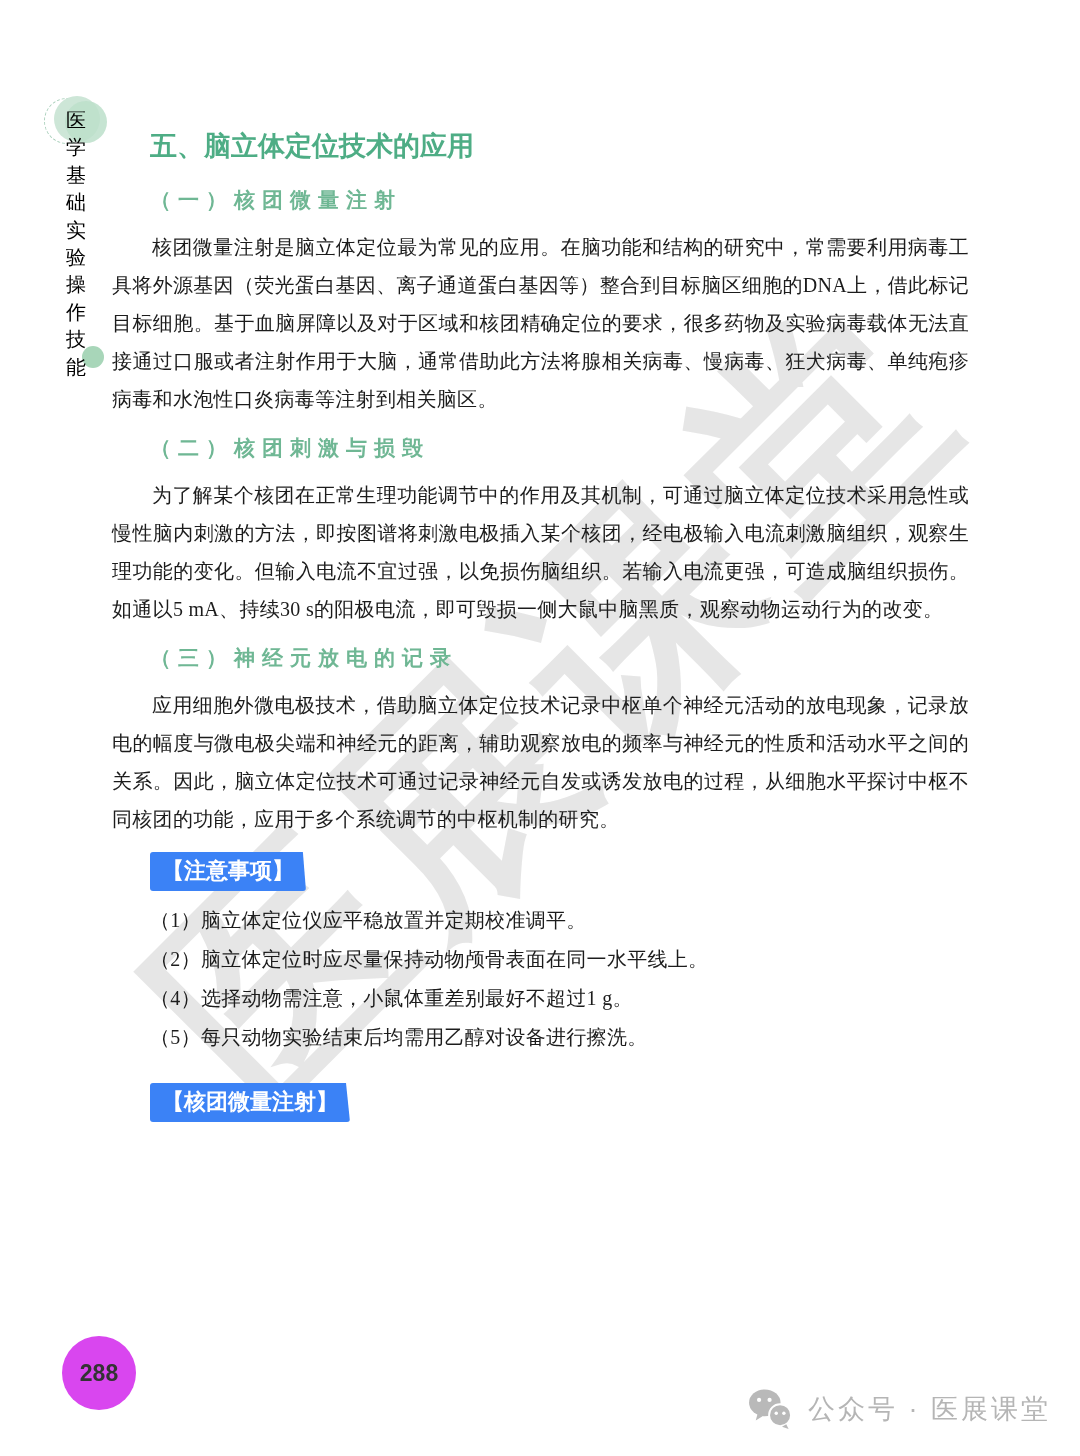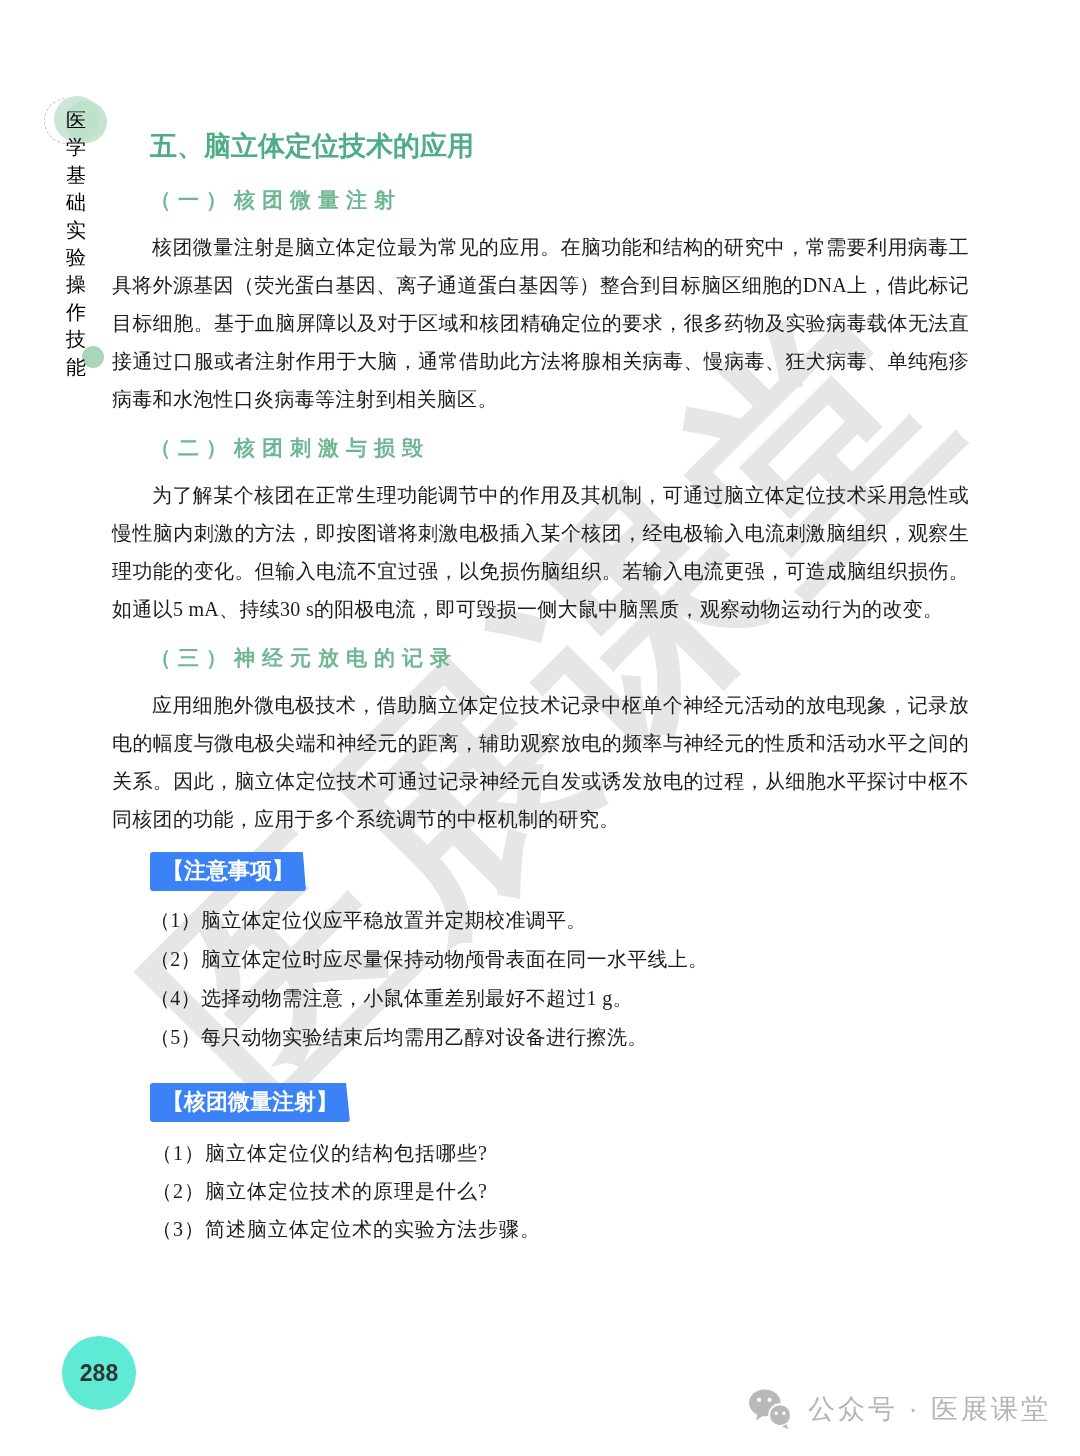--- a/index.html
+++ b/index.html
@@ -116,21 +116,21 @@
     margin-left:40px;
     font-size:20px;
     line-height:38px;
     letter-spacing:1px;
   }
 
   
   .page-number-circle {
     position:absolute; left:62px; top:1336px;
     width:74px; height:74px;
-    background:#5eead4;
+    background:#d946ef;
     border-radius:50%;
     display:flex; align-items:center; justify-content:center;
     z-index:2;
   }
   .page-number-circle span {
     font-family:"Liberation Sans","DejaVu Sans",sans-serif;
     font-weight:bold; font-size:23px; color:#333;
   }
   .footer {
     position:absolute; left:748px; top:1388px;
@@ -179,25 +179,20 @@
     </div>
     <div class="note-list">
       <div class="note-item">（1）脑立体定位仪应平稳放置并定期校准调平。</div>
       <div class="note-item">（2）脑立体定位时应尽量保持动物颅骨表面在同一水平线上。</div>
       <div class="note-item">（4）选择动物需注意，小鼠体重差别最好不超过1 g。</div>
       <div class="note-item">（5）每只动物实验结束后均需用乙醇对设备进行擦洗。</div>
     </div>
 
     <div>
       <span class="badge badge-exercises">【核团微量注射】</span>
-    </div>
-    <div class="exercise-list">
-      <div class="exercise-item">（1）脑立体定位仪的结构包括哪些?</div>
-      <div class="exercise-item">（2）脑立体定位技术的原理是什么?</div>
-      <div class="exercise-item">（3）简述脑立体定位术的实验方法步骤。</div>
     </div>
 
   </div>
 
   <div class="page-number-circle">
     <span>288</span>
   </div>
 
   <div class="footer">
     <svg class="wechat-icon" viewBox="0 0 48 44" xmlns="http://www.w3.org/2000/svg">

